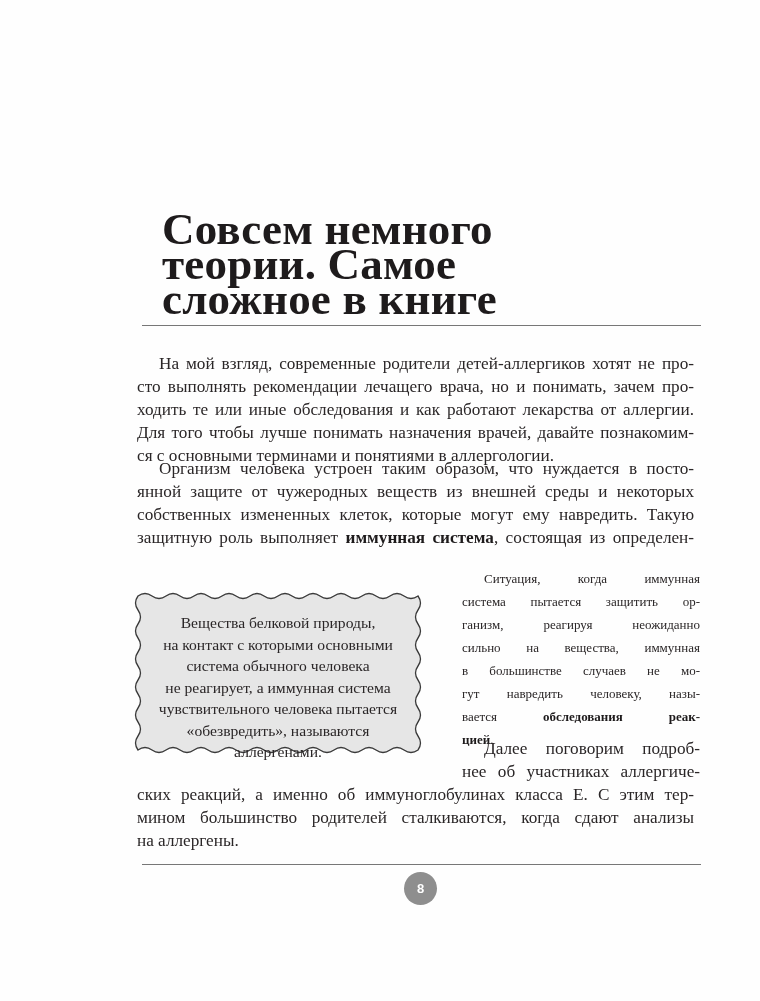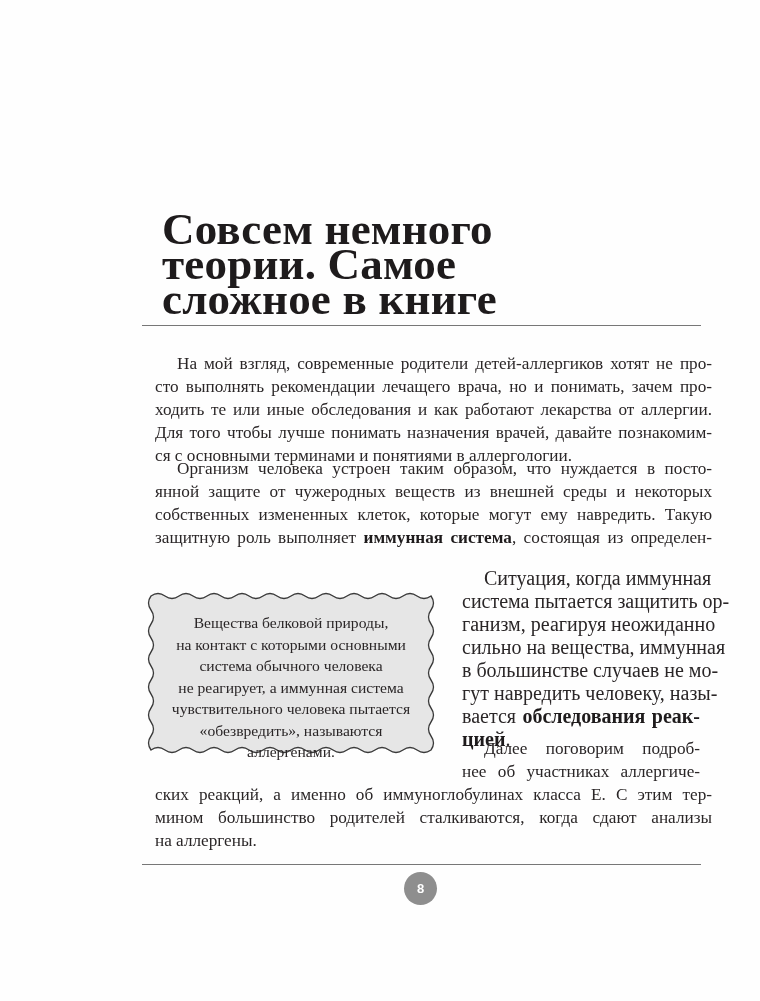--- a/index.html
+++ b/index.html
@@ -8,37 +8,37 @@
 
   .title { position: absolute; left: 162px; top: 212px; width: 540px; margin: 0;
            font-family: "Liberation Serif", serif; font-weight: bold; font-size: 45px; line-height: 35px;
            color: #1e1b1c; letter-spacing: 0.2px; }
   .title span { display: block; }
 
   .rule { position: absolute; left: 142px; width: 559px; height: 0; border-top: 1.6px solid #777; }
   .rule.top { top: 325px; }
   .rule.bottom { top: 864px; }
 
-  .body { position: absolute; left: 155px; width: 557px; font-family: "Liberation Serif", serif;
+  .body { position: absolute; left: 137px; width: 557px; font-family: "Liberation Serif", serif;
           font-size: 17.2px; line-height: 23px; color: #2a2627; }
   .line { display: block; white-space: nowrap; text-align: justify; text-align-last: justify; height: 23px; }
   .line.last { text-align-last: left; }
   .indent { padding-left: 22px; }
   b { font-weight: bold; color: #1e1b1c; }
 
   .p1 { top: 352px; }
   .p2 { top: 457px; }
 
   .right-col { position: absolute; left: 462px; width: 238px; top: 567px; font-family: "Liberation Serif", serif;
-               font-size: 20px; line-height: 23px; color: #2a2627; }
+               font-size: 13px; line-height: 23px; color: #2a2627; }
   .right-col2 { position: absolute; left: 462px; width: 238px; top: 737px; font-family: Liberation Serif, serif;
                font-size: 17.2px; line-height: 23px; color: #2a2627; }
   .p3b { top: 783px; }
 
-  .callout { position: absolute; left: 143px; top: 590px; width: 296px; height: 168px; }
+  .callout { position: absolute; left: 130px; top: 590px; width: 296px; height: 168px; }
   .callout svg { position: absolute; left: 0; top: 0; }
   .callout-text { position: absolute; left: 10px; top: 22px; width: 276px; text-align: center;
                   font-family: "Liberation Serif", serif; font-size: 15.6px; line-height: 21.5px; color: #2a2627; }
   .callout-text span { display: block; }
 
   .page-num { position: absolute; left: 404px; top: 872px; width: 33px; height: 33px; border-radius: 50%;
               background: #8e8e8e; color: #fff; font-family: "Liberation Sans", sans-serif; font-size: 13px;
               font-weight: bold; text-align: center; line-height: 33px; }
 </style>
 </head>

